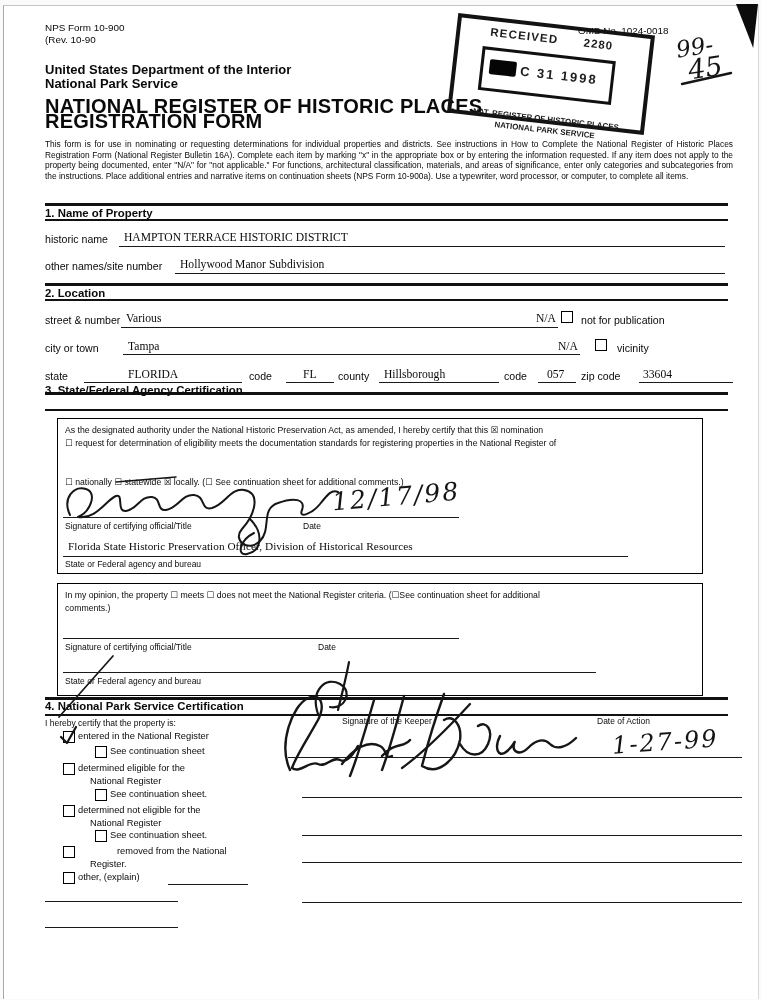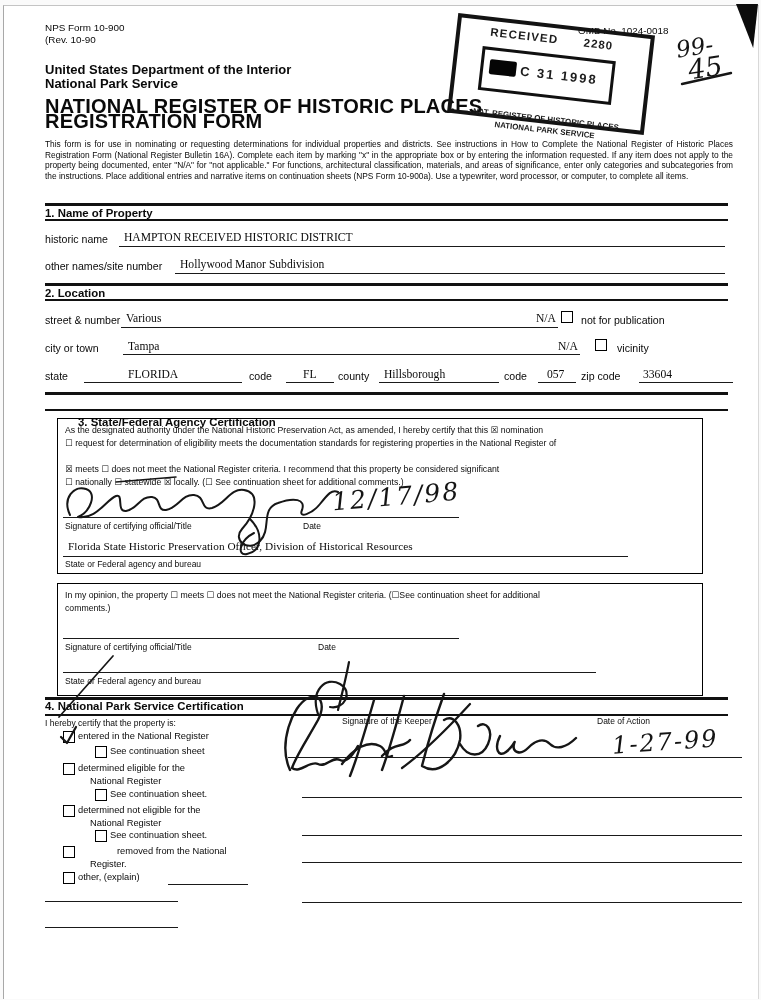--- a/index.html
+++ b/index.html
@@ -61,21 +61,21 @@
       <span class="t" style="left:37px;top:10px;font-size:13px;letter-spacing:2px;">C 31 1998</span>
     </div>
     <span class="t" style="left:0;right:0;bottom:-4px;text-align:center;font-size:7.9px;">NAT. REGISTER OF HISTORIC PLACES</span>
     <span class="t" style="left:0;right:0;bottom:-15px;text-align:center;font-size:7.9px;">NATIONAL PARK SERVICE</span>
   </div>
 
   <div class="bar" style="left:45px;top:203px;width:683px;"></div>
   <span class="abs sec" style="left:45px;top:207px;">1. Name of Property</span>
   <div class="rule" style="left:45px;top:219px;width:683px;"></div>
   <span class="abs lbl" style="left:45px;top:233px;">historic name</span>
-  <span class="abs val" style="left:124px;top:231px;">HAMPTON RECEIVED HISTORIC DISTRICT</span>
+  <span class="abs val" style="left:124px;top:231px;">HAMPTON TERRACE HISTORIC DISTRICT</span>
   <div class="ln" style="left:119px;top:246px;width:606px;"></div>
   <span class="abs lbl" style="left:45px;top:260px;">other names/site number</span>
   <span class="abs val" style="left:180px;top:258px;">Hollywood Manor Subdivision</span>
   <div class="ln" style="left:175px;top:273px;width:550px;"></div>
 
   <div class="bar" style="left:45px;top:283px;width:683px;"></div>
   <span class="abs sec" style="left:45px;top:287px;">2. Location</span>
   <div class="rule" style="left:45px;top:299px;width:683px;"></div>
 
   <span class="abs lbl" style="left:45px;top:314px;">street &amp; number</span>
@@ -102,27 +102,26 @@
   <span class="abs val" style="left:384px;top:368px;">Hillsborough</span>
   <div class="ln" style="left:379px;top:382px;width:120px;"></div>
   <span class="abs lbl" style="left:504px;top:370px;">code</span>
   <div class="ln" style="left:538px;top:382px;width:38px;"></div>
   <span class="abs val" style="left:547px;top:368px;">057</span>
   <span class="abs lbl" style="left:581px;top:370px;">zip code</span>
   <span class="abs val" style="left:643px;top:368px;">33604</span>
   <div class="ln" style="left:639px;top:382px;width:94px;"></div>
 
   <div class="bar" style="left:45px;top:392px;width:683px;"></div>
-  <span class="abs sec" style="left:45px;top:416px;margin-left:33px;">3. State/Federal Agency Certification</span>
+  <span class="abs sec" style="left:45px;top:384px;">3. State/Federal Agency Certification</span>
   <div class="rule" style="left:45px;top:409px;width:683px;"></div>
 
   <div class="bx" style="left:57px;top:418px;width:644px;height:154px;"></div>
   <span class="abs sm" style="left:65px;top:424px;">As the designated authority under the National Historic Preservation Act, as amended, I hereby certify that this ☒ nomination</span>
   <span class="abs sm" style="left:65px;top:437px;">☐ request for determination of eligibility meets the documentation standards for registering properties in the National Register of</span>
-  <span class="abs sm" style="left:65px;top:463px;">☒ meets ☐ does not meet the National Register criteria. I recommend that this property be considered significant</span>
   <span class="abs sm" style="left:65px;top:476px;">☐ nationally ☐ statewide ☒ locally. (☐ See continuation sheet for additional comments.)</span>
   <span class="abs hw" style="left:332px;top:482px;font-size:25px;letter-spacing:2px;transform:rotate(-5deg);z-index:8;">12/17/98</span>
   <div class="ln" style="left:63px;top:517px;width:396px;"></div>
   <span class="abs xs" style="left:65px;top:521px;">Signature of certifying official/Title</span>
   <span class="abs xs" style="left:303px;top:521px;">Date</span>
   <span class="abs val" style="left:68px;top:540px;font-size:11.3px;">Florida State Historic Preservation Officer, Division of Historical Resources</span>
   <div class="ln" style="left:63px;top:556px;width:565px;"></div>
   <span class="abs xs" style="left:65px;top:559px;">State or Federal agency and bureau</span>
 
   <div class="bx" style="left:57px;top:583px;width:644px;height:111px;"></div>

